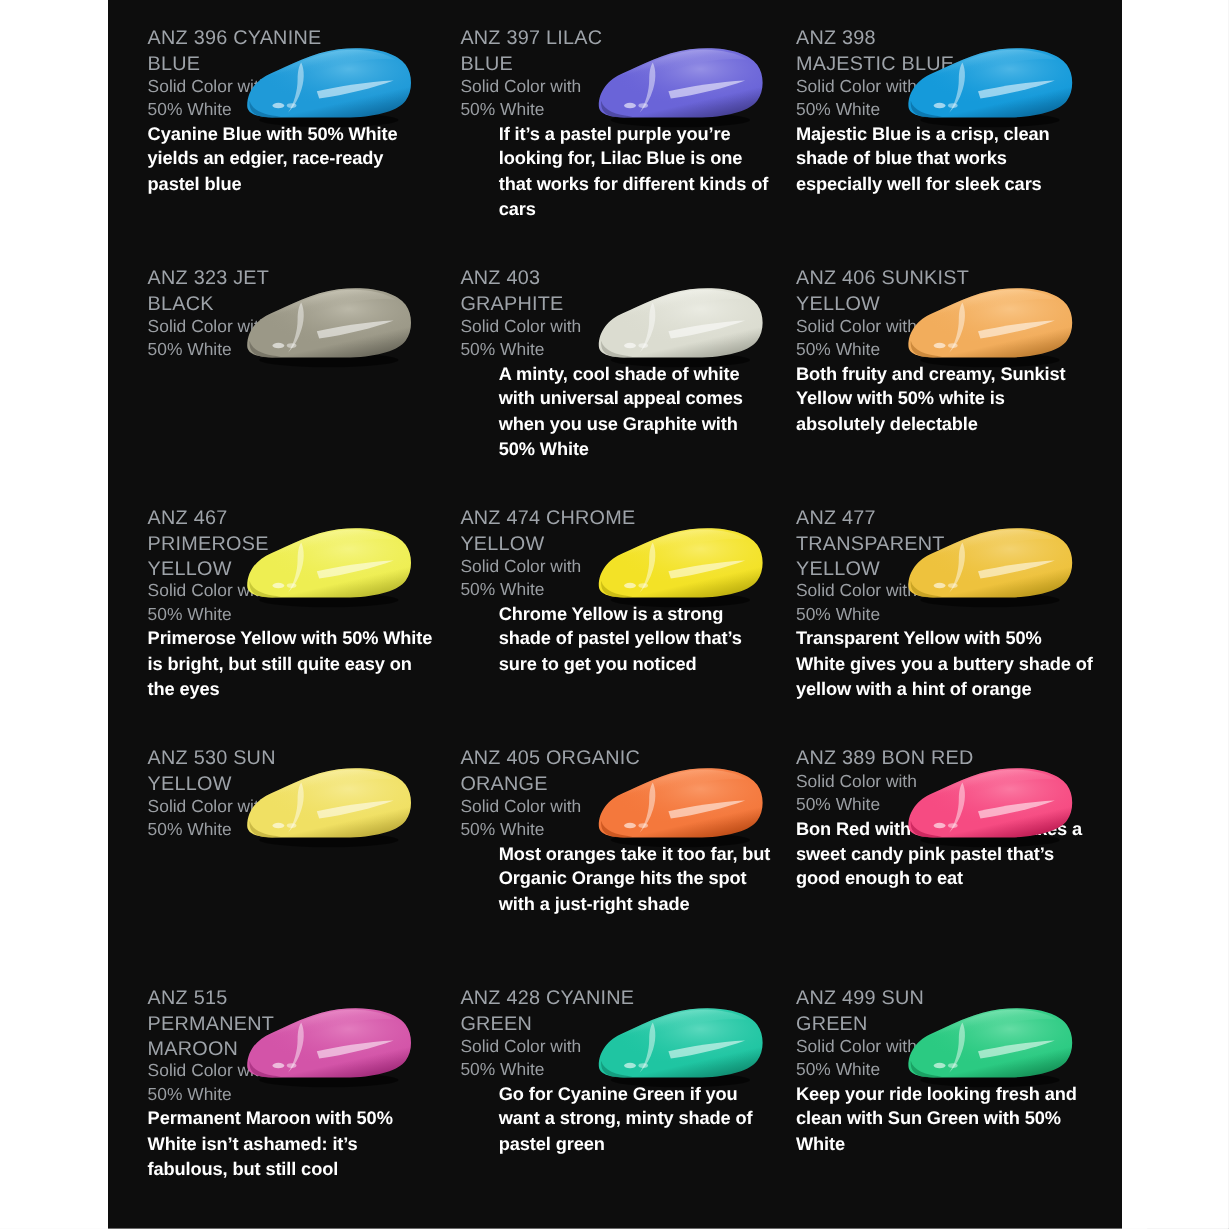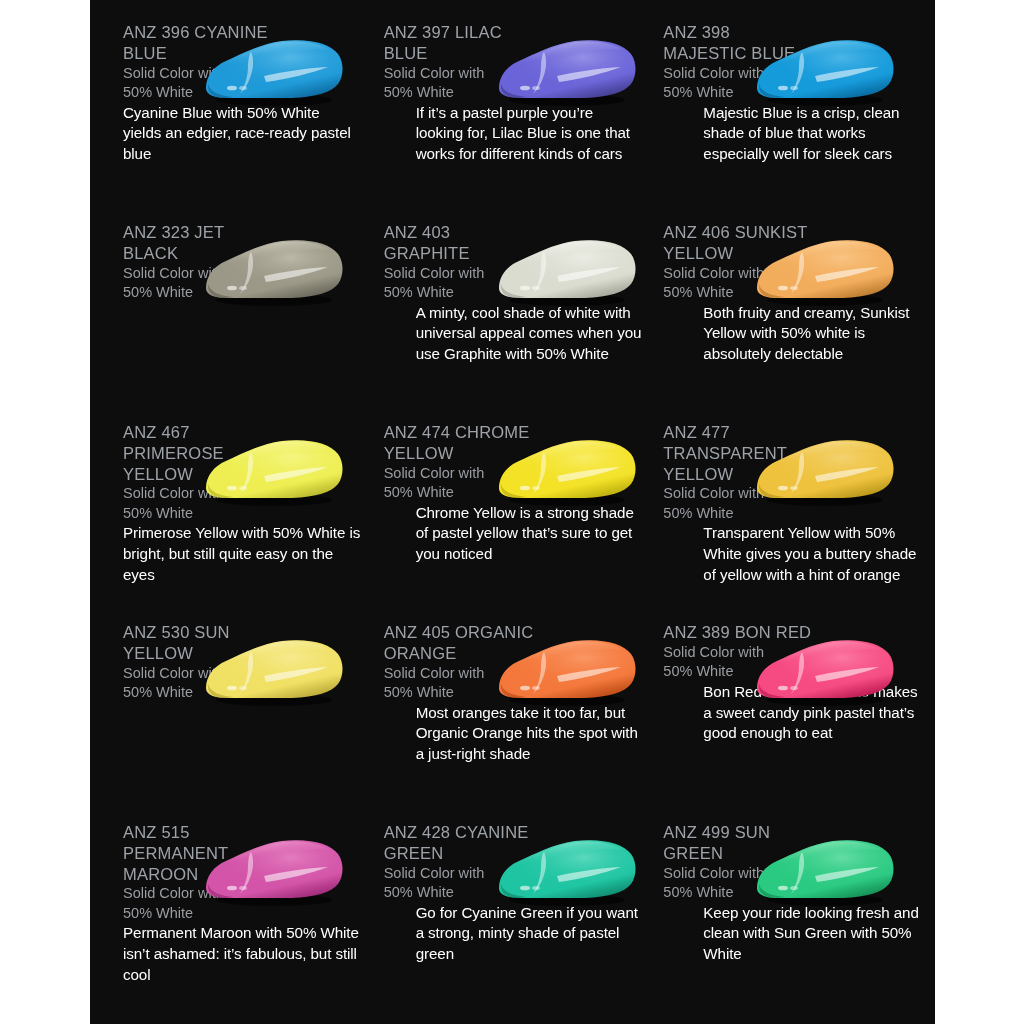--- a/index.html
+++ b/index.html
@@ -72,28 +72,28 @@
     font-size: 14.5px;
     line-height: 19.5px;
     color: #9a9ea3;
     max-width: 130px;
     margin: 0;
   }
   .desc {
     font-size: 15.2px;
     line-height: 20.8px;
     color: #ffffff;
-    font-weight: normal;
+    font-weight: bold;
     margin: 0;
     max-width: 240px;
     letter-spacing: -0.1px;
   }
   .card.col1 .desc { max-width: 238px; }
   .card.col2 .desc { max-width: 248px; margin-left: 32px; }
-  .card.col3 .desc { max-width: 248px; margin-left: 40px; }
+  .card.col3 .desc { max-width: 248px; }
 </style>
 </head>
 <body>
 
 <div id="page">
   <div id="panel">
     <div id="grid">
         <div class="card col1">
           <div class="swatch-wrap">
   <svg viewBox="0 0 150 78" xmlns="http://www.w3.org/2000/svg">

